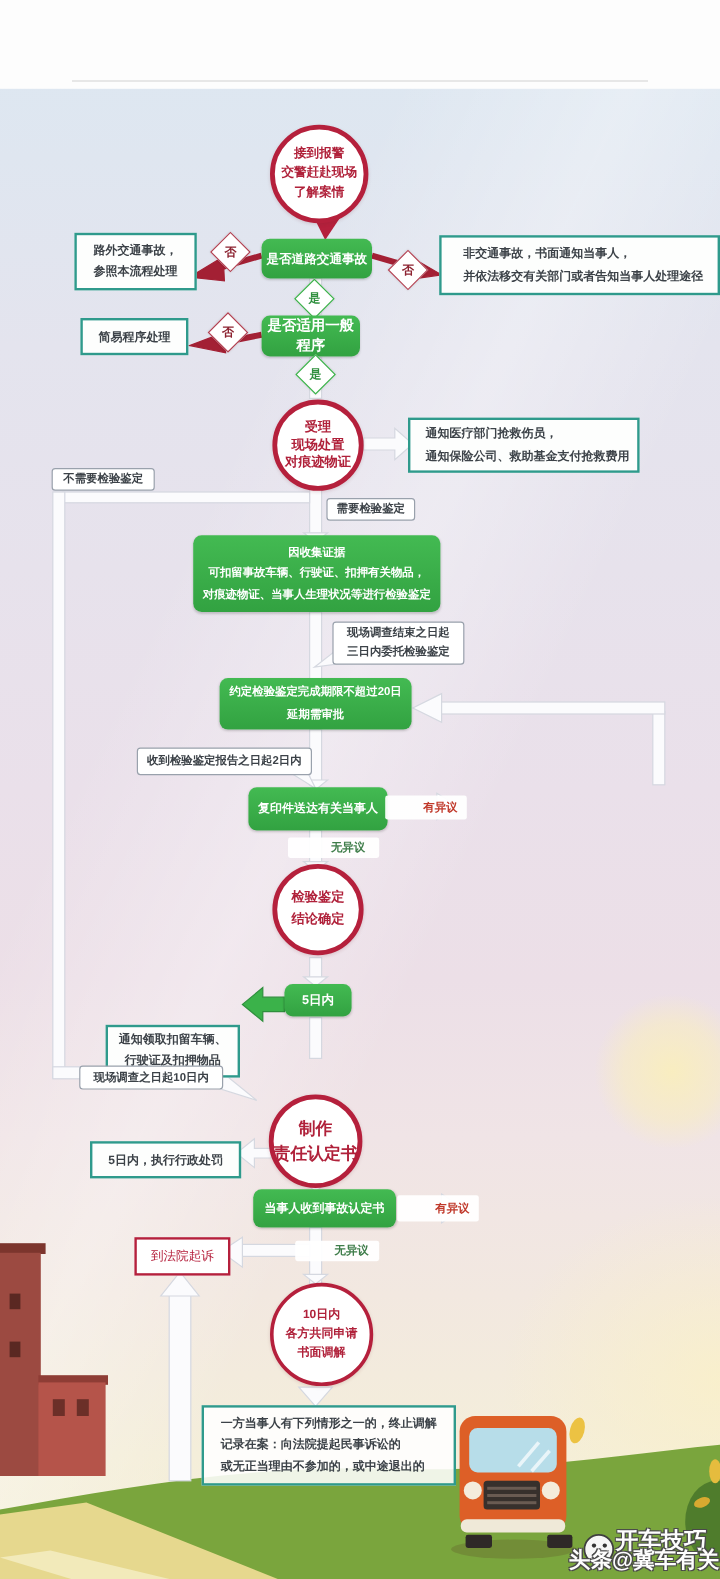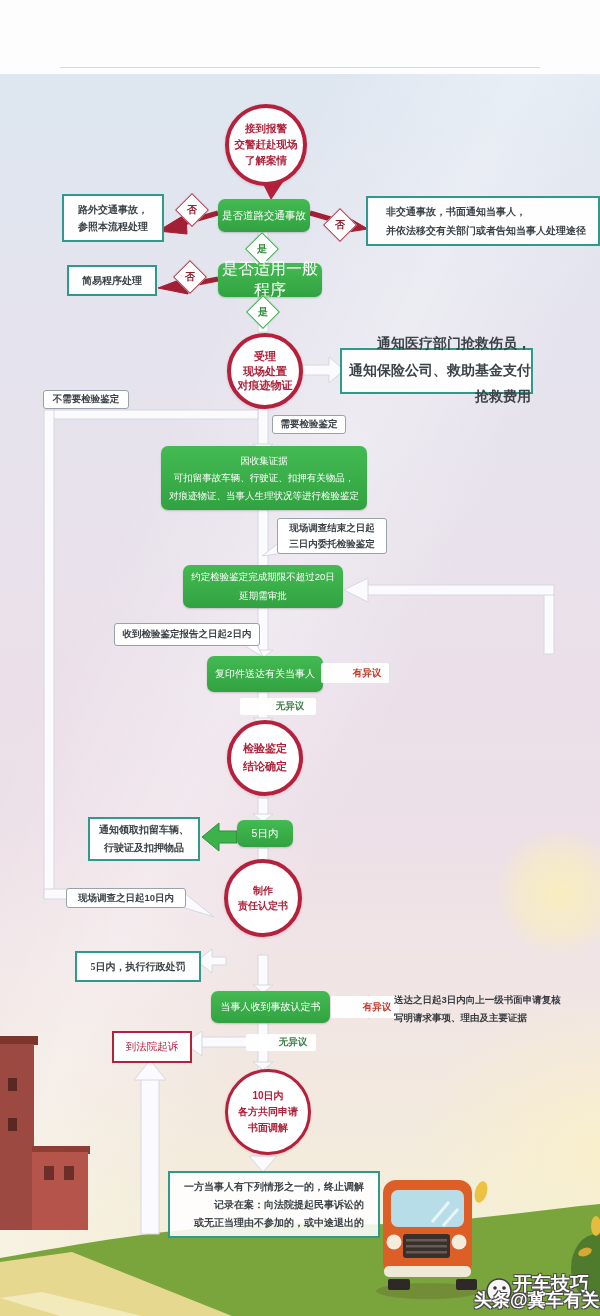--- a/index.html
+++ b/index.html
@@ -13,24 +13,24 @@
       linear-gradient(115deg, rgba(255,255,255,0) 30%, rgba(255,255,255,.30) 46%, rgba(255,255,255,0) 60%);}
   .header{position:absolute;left:0;top:0;width:600px;height:74px;background:#fdfdfd;}
   .title{position:absolute;left:0;top:26px;width:600px;text-align:center;
     font-size:26px;font-weight:bold;color:#2d2d2d;letter-spacing:1px;}
   .title-underline{position:absolute;left:60px;top:67px;width:480px;height:1px;background:#d9d9d9;}
   .abs{position:absolute;}
   .circ{position:absolute;border-radius:50%;background:#fff;border:4px solid #b5203c;color:#b0213a;
     font-weight:bold;display:flex;align-items:center;justify-content:center;text-align:center;
     white-space:pre-line;box-shadow:0 1px 3px rgba(120,40,50,.18);}
   .gbox{position:absolute;background:linear-gradient(180deg,#43ba52,#32a241);border-radius:7px;color:#fff;
-    font-weight:normal;display:flex;align-items:center;justify-content:center;text-align:center;
+    font-weight:bold;display:flex;align-items:center;justify-content:center;text-align:center;
     white-space:pre-line;box-shadow:0 1px 2px rgba(0,0,0,.18);}
   .tbox{position:absolute;background:#fdfefd;border:2px solid #2f9a8c;color:#3c4248;font-weight:bold;
-    display:flex;align-items:center;justify-content:center;text-align:center;white-space:pre-line;font-family:Liberation Serif, serif;}
+    display:flex;align-items:center;justify-content:center;text-align:center;white-space:pre-line;}
   .lbl{position:absolute;background:#ffffff;border:1px solid #99a1ac;border-radius:3px;color:#3c4248;
     font-weight:bold;display:flex;align-items:center;justify-content:center;white-space:pre-line;text-align:right;}
   .tag{position:absolute;background:rgba(255,255,255,.95);border-radius:2px;font-weight:bold;
     display:flex;align-items:center;justify-content:center;padding-left:24px;}
   .plain{position:absolute;color:#383d44;font-weight:bold;white-space:pre-line;text-align:left;}
   .dia{position:absolute;width:22px;height:22px;background:#fff;display:flex;align-items:center;
     justify-content:center;transform:translate(-50%,-50%) rotate(45deg);box-shadow:0 0 2px rgba(0,0,0,.15);}
   .dia>span{transform:rotate(-45deg);font-size:10px;font-weight:bold;}
   .dia.no{border:1.5px solid #b24052;} .dia.no>span{color:#8c2230;}
   .dia.yes{border:1.5px solid #3bb24a;} .dia.yes>span{color:#2e8f3d;}
@@ -174,33 +174,33 @@
       <span>否</span>
     </div>
   <div class="tbox" style="left:62px;top:194px;width:98px;height:44px;font-size:10px;line-height:1.7;">路外交通事故，
 参照本流程处理</div>
   <div class="tbox" style="left:366px;top:196px;width:224px;height:46px;font-size:10px;line-height:1.9;text-align:left;padding-left:6px;">非交通事故，书面通知当事人，
 并依法移交有关部门或者告知当事人处理途径</div>
 
   <div class="dia yes" style="left:262px;top:249px;">
       <span>是</span>
     </div>
-  <div class="gbox" style="left:218px;top:263px;width:104px;height:34px;font-size:16px;">是否适用一般程序</div>
+  <div class="gbox" style="left:218px;top:263px;width:82px;height:34px;font-size:12px;">是否适用一般程序</div>
   <div class="dia no" style="left:190px;top:277px;">
       <span>否</span>
     </div>
   <div class="tbox" style="left:67px;top:265px;width:86px;height:27px;font-size:10px;">简易程序处理</div>
   <div class="dia yes" style="left:263px;top:312px;">
       <span>是</span>
     </div>
 
   <div class="circ" style="left:227px;top:333px;width:68px;height:68px;font-size:11px;line-height:1.35;">受理
 现场处置
 对痕迹物证</div>
-  <div class="tbox" style="left:340px;top:348px;width:183px;height:42px;font-size:14px;line-height:1.9;text-align:right;padding-left:6px;">通知医疗部门抢救伤员，
+  <div class="tbox" style="left:340px;top:348px;width:183px;height:42px;font-size:10px;line-height:1.9;text-align:left;padding-left:6px;">通知医疗部门抢救伤员，
 通知保险公司、救助基金支付抢救费用</div>
 
   <div class="lbl" style="left:43px;top:390px;width:84px;height:17px;font-size:9.5px;">不需要检验鉴定</div>
   <div class="lbl" style="left:272px;top:415px;width:72px;height:17px;font-size:9.5px;">需要检验鉴定</div>
 
   <div class="gbox" style="left:161px;top:446px;width:206px;height:64px;font-size:9.5px;line-height:1.85;">因收集证据
 可扣留事故车辆、行驶证、扣押有关物品，
 对痕迹物证、当事人生理状况等进行检验鉴定</div>
   <div class="lbl" style="left:277px;top:518px;width:108px;height:34px;font-size:9.5px;line-height:1.7;">现场调查结束之日起
 三日内委托检验鉴定</div>
@@ -210,40 +210,38 @@
   <div class="lbl" style="left:114px;top:623px;width:144px;height:21px;font-size:9.5px;">收到检验鉴定报告之日起2日内</div>
 
   <div class="gbox" style="left:207px;top:656px;width:116px;height:36px;font-size:10px;">复印件送达有关当事人</div>
   <div class="tag" style="left:321px;top:663px;width:44px;height:20px;font-size:9.5px;color:#c0392b;">有异议</div>
   <div class="tag" style="left:240px;top:698px;width:52px;height:17px;font-size:9.5px;color:#3f7d4a;">无异议</div>
 
   <div class="circ" style="left:227px;top:720px;width:68px;height:68px;font-size:11px;line-height:1.6;">检验鉴定
 结论确定</div>
 
   <div class="gbox" style="left:237px;top:820px;width:56px;height:27px;font-size:10.5px;">5日内</div>
-  <div class="tbox" style="left:88px;top:817px;width:108px;height:40px;font-size:10px;line-height:1.8;">通知领取扣留车辆、
+  <div class="tbox" style="left:88px;top:854px;width:108px;height:40px;font-size:10px;line-height:1.8;">通知领取扣留车辆、
 行驶证及扣押物品</div>
 
   <div class="lbl" style="left:66px;top:888px;width:118px;height:18px;font-size:9.5px;">现场调查之日起10日内</div>
-  <div class="circ" style="left:224px;top:859px;width:70px;height:70px;font-size:10px;line-height:1.5;">制作
+  <div class="circ" style="left:224px;top:912px;width:70px;height:70px;font-size:14px;line-height:1.5;">制作
 责任认定书</div>
   <div class="tbox" style="left:75px;top:951px;width:122px;height:27px;font-size:10px;">5日内，执行行政处罚</div>
 
   <div class="gbox" style="left:211px;top:991px;width:119px;height:32px;font-size:10px;">当事人收到事故认定书</div>
   <div class="tag" style="left:331px;top:996px;width:44px;height:22px;font-size:9.5px;color:#c0392b;">有异议</div>
-  <div class="plain" style="left:394px;top:991px;width:202px;font-size:9.5px;line-height:1.9;font-weight:bold;">送达之日起3日内向上一级书面申请复核
-写明请求事项、理由及主要证据</div>
   <div class="tag" style="left:246px;top:1034px;width:46px;height:17px;font-size:9.5px;color:#3f7d4a;">无异议</div>
 
   <div class="court" style="left:112px;top:1031px;width:76px;height:28px;font-size:10.5px;">到法院起诉</div>
 
   <div class="circ" style="left:225px;top:1069px;width:80px;height:80px;font-size:10px;line-height:1.6;border-width:3.5px;">10日内
 各方共同申请
 书面调解</div>
 
-  <div class="tbox" style="left:168px;top:1171px;width:196px;height:59px;font-size:10px;line-height:1.8;text-align:right;padding:2px 6px;background:rgba(255,255,255,.88);">一方当事人有下列情形之一的，终止调解
+  <div class="tbox" style="left:168px;top:1171px;width:196px;height:59px;font-size:10px;line-height:1.8;text-align:left;padding:2px 6px;background:rgba(255,255,255,.88);">一方当事人有下列情形之一的，终止调解
 记录在案：向法院提起民事诉讼的
 或无正当理由不参加的，或中途退出的</div>
 
   <div class="wm" style="left:513px;top:1271px;font-size:19px;">开车技巧</div>
   <div class="wm" style="left:474px;top:1288px;font-size:18px;">头条@冀车有关</div>
 
 </div>
 
 </body></html>

